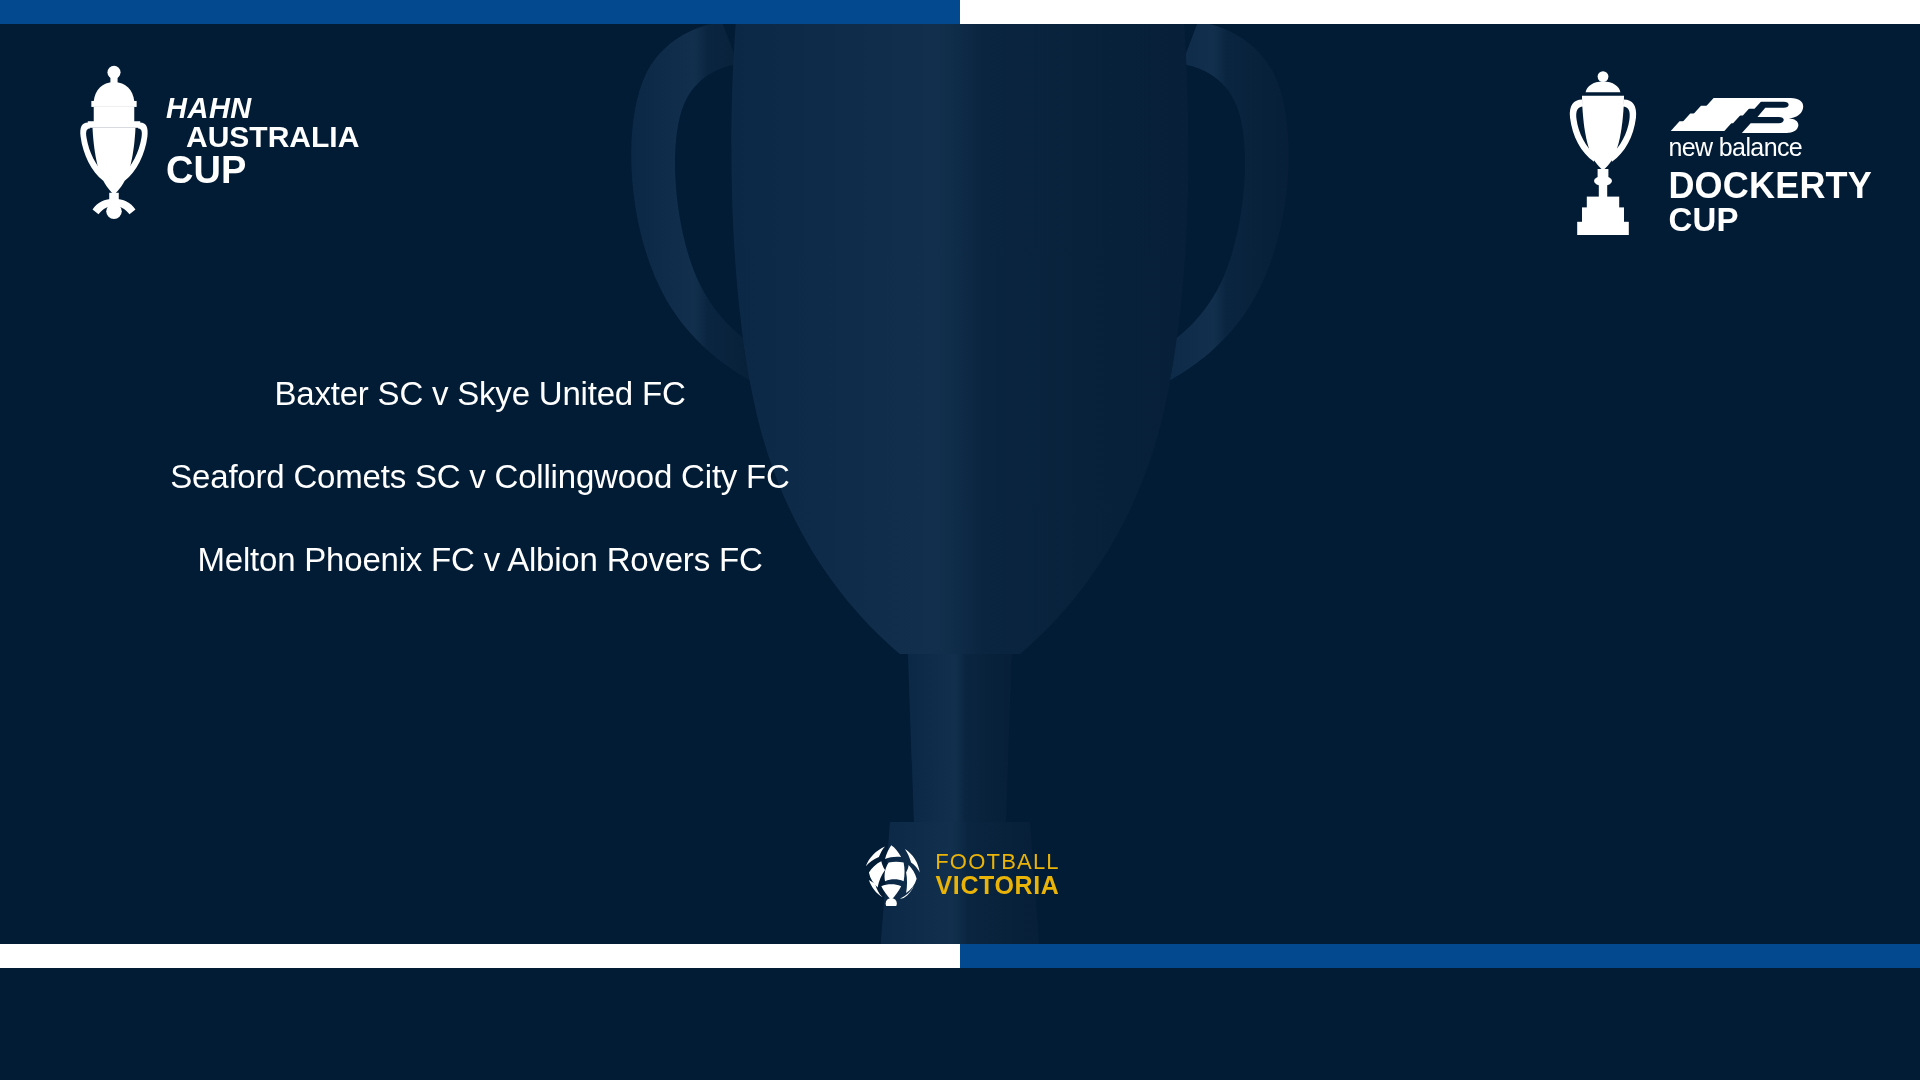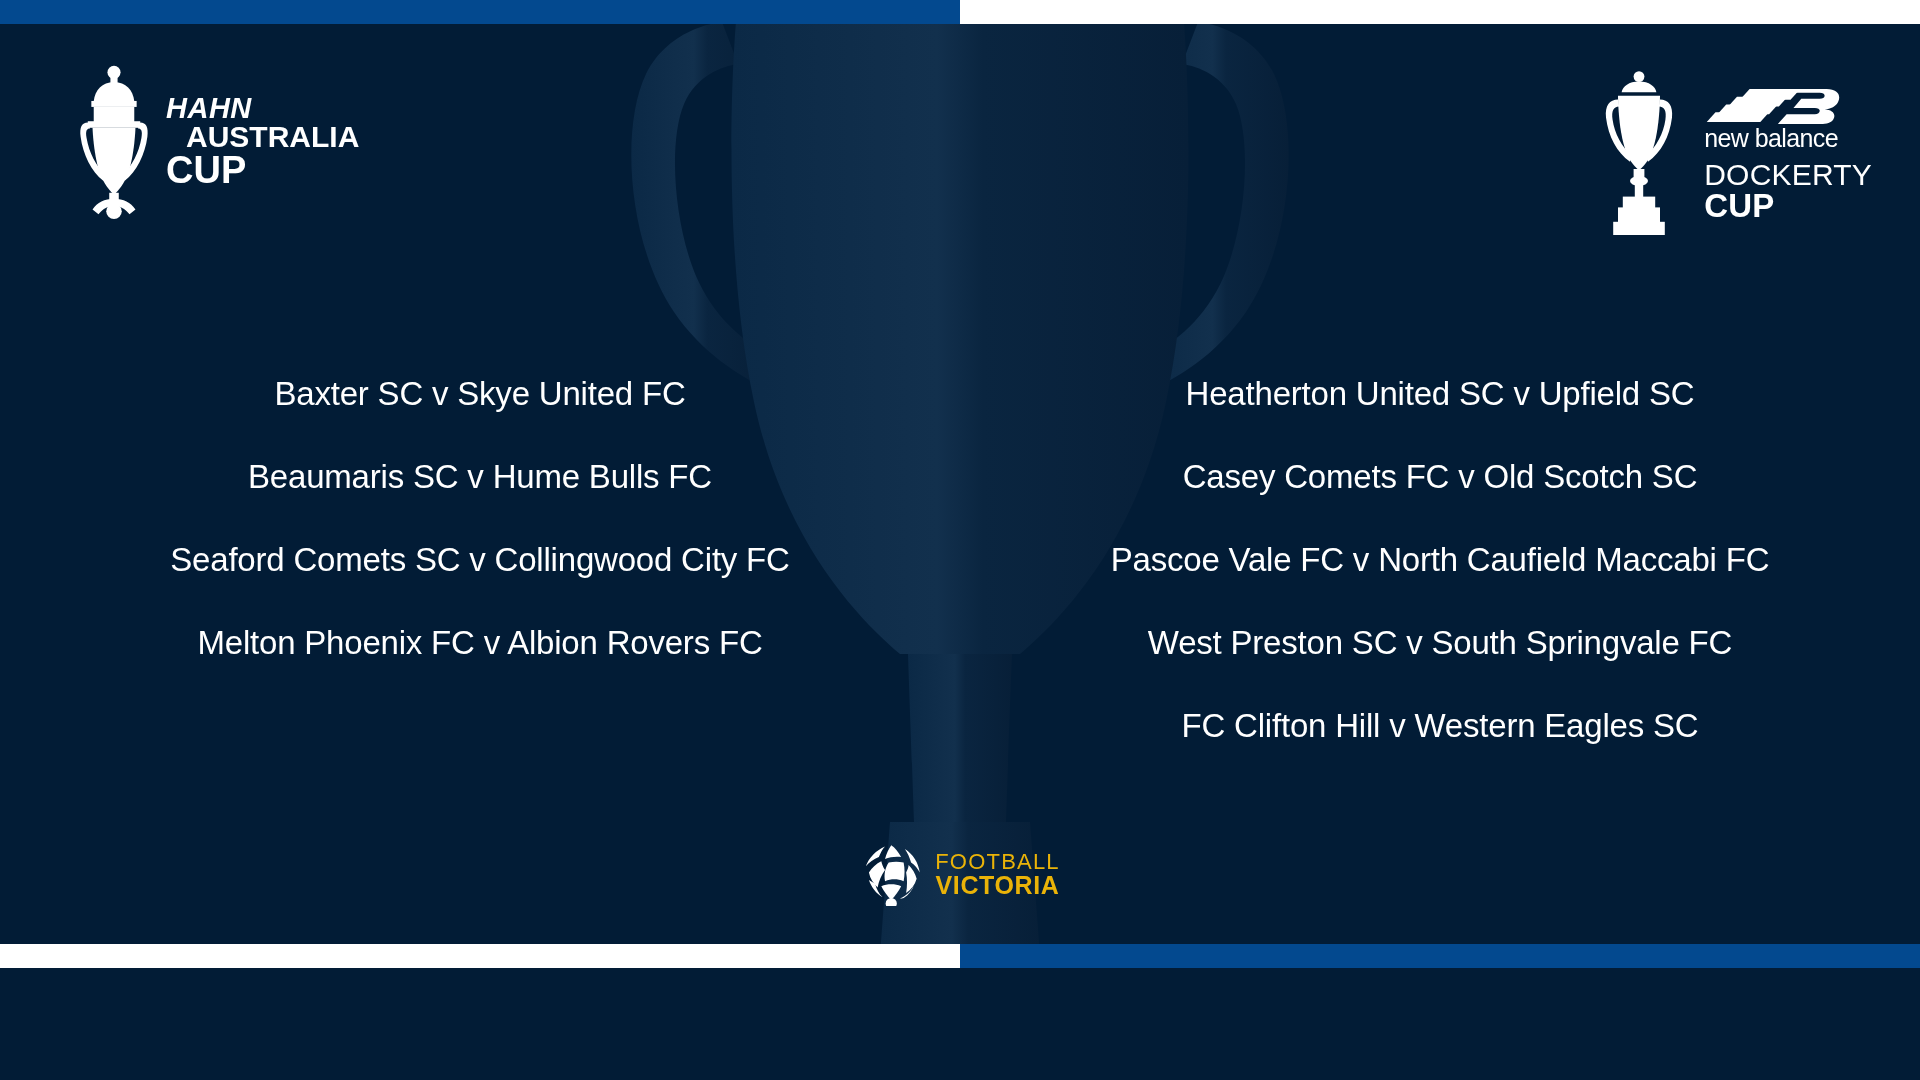--- a/index.html
+++ b/index.html
@@ -69,35 +69,35 @@
     letter-spacing:0.5px;
   }
   .hahn-w2 { font-size:30px; font-weight:bold; letter-spacing:0px;margin-left:20px; }
   .hahn-w3 { font-size:38px; font-weight:bold; letter-spacing:0px; }
 
   
   .dockerty-lockup {
     position:absolute;
     right:528px; top:40px;
     display:flex;
-    align-items:center;
+    align-items:flex-end;
     gap:26px;
     transform:translateX(480px);
   }
   .dockerty-trophy { width:78px; height:170px; flex:none; margin-top:2px; }
   .dockerty-trophy svg { display:block; width:100%; height:100%; }
   .dockerty-words { color:#ffffff; line-height:1; padding-top:8px; }
   .nb-mark { width:138px; height:38px; display:block; }
   .nb-mark svg { display:block; width:100%; height:100%; }
   .nb-name {
     font-size:25px; font-weight:normal;
     letter-spacing:-0.6px;
     margin-top:2px; margin-bottom:4px;
   }
-  .dockerty-w1 { font-size:30px; font-weight:normal; letter-spacing:0.2px; line-height:0.97;margin-top:9px; }
+  .dockerty-w1 { font-size:36px; font-weight:bold; letter-spacing:0.2px; line-height:0.97;margin-top:9px; }
   .dockerty-w2 { font-size:33px; font-weight:bold; letter-spacing:0.2px; line-height:0.97; }
 
   
   .title-banner {
     position:absolute;
     left:578px; top:122px;
     width:766px; height:96px;
     background:#fbfbfb;
     display:flex;
     align-items:center;
@@ -266,30 +266,22 @@
         <div class="dockerty-w1">DOCKERTY</div>
         <div class="dockerty-w2">CUP</div>
       </span>
     </div>
   </div>
 
 
   <div class="fixtures">
     <div class="fixture-col">
       <div class="fixture-row">Baxter SC v Skye United FC</div>
-      <div class="fixture-row">Beaumaris SC v Hume Bulls FC</div>
       <div class="fixture-row">Seaford Comets SC v Collingwood City FC</div>
       <div class="fixture-row">Melton Phoenix FC v Albion Rovers FC</div>
-    </div>
-    <div class="fixture-col">
-      <div class="fixture-row">Heatherton United SC v Upfield SC</div>
-      <div class="fixture-row">Casey Comets FC v Old Scotch SC</div>
-      <div class="fixture-row">Pascoe Vale FC v North Caufield Maccabi FC</div>
-      <div class="fixture-row">West Preston SC v South Springvale FC</div>
-      <div class="fixture-row">FC Clifton Hill v Western Eagles SC</div>
     </div>
   </div>
 
   <div class="fv-lockup">
     <span class="fv-ball">
       <svg viewBox="0 0 100 100" xmlns="http://www.w3.org/2000/svg" aria-hidden="true">
         <g fill="#ffffff">
           <path d="M40 4 C26 10 14 22 9 36 C14 30 22 24 30 21 C33 14 36 8 40 4 Z"></path>
           <path d="M50 2 C46 8 42 16 40 24 C48 21 57 20 66 21 C61 12 56 6 50 2 Z"></path>
           <path d="M72 8 C76 14 80 22 82 30 C88 34 93 40 96 46 C94 30 85 16 72 8 Z"></path>

